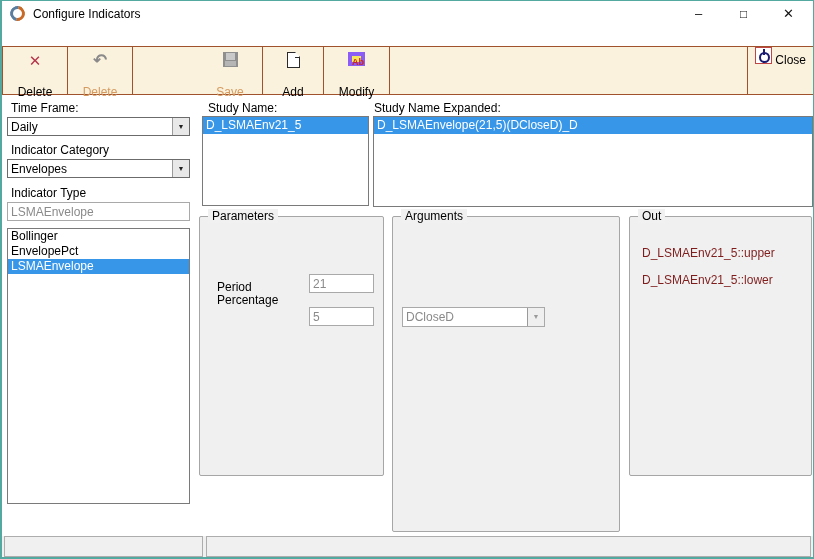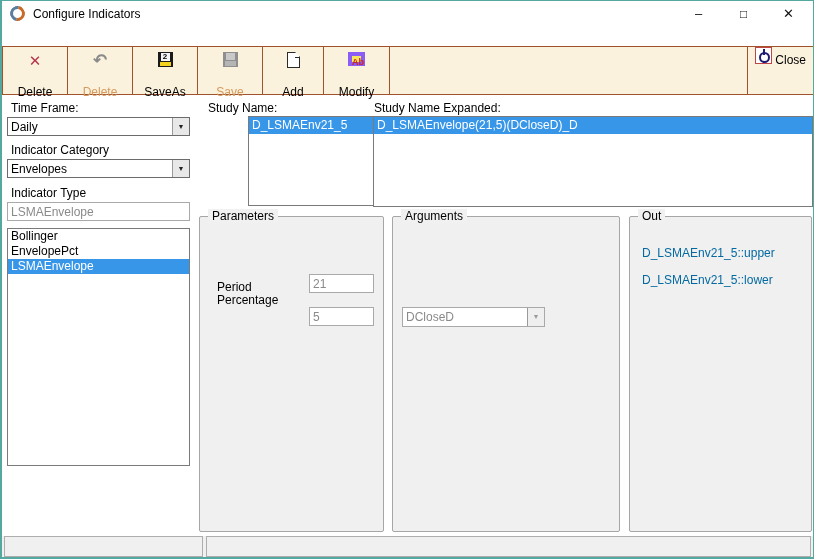--- a/index.html
+++ b/index.html
@@ -96,21 +96,21 @@
   
   .listbox { position:absolute; background:#fff; border:1px solid #7a7a7a; overflow:hidden; }
   .list-item { height:15px; line-height:15px; padding-left:3px; font-size:12px; white-space:nowrap; }
   .study-item { height:17px; line-height:17px; padding-left:3px; font-size:12px; white-space:nowrap; }
   .list-item.selected, .study-item.selected { background:#3896E9; color:#fff; }
 
   
   .groupbox { position:absolute; border:1px solid #A6A6A6; border-radius:2px; background:#F0F0F0; }
   .groupbox .gb-title { position:absolute; top:-8px; left:8px; background:#F1F1F1;
     padding:0 4px; font-size:12px; color:#000; }
-  .out-item { position:absolute; font-size:12px; color:#0369a1; white-space:nowrap; }
+  .out-item { position:absolute; font-size:12px; color:#7f1d1d; white-space:nowrap; }
 
   
   .statusbar { position:absolute; left:0; right:0; top:535px; height:21px; background:#F0F0F0; }
   .status-panel { position:absolute; top:0; height:21px; background:#F0F0F0;
     border:1px solid #ADADAD; }
 </style>
 </head>
 <body>
 
 <div class="window">
@@ -129,24 +129,20 @@
     <div class="tb-btn" style="left:0; width:65px;">
       <span class="tb-ico glyph-x">✕</span>
       <span class="tb-label">Delete</span>
     </div>
 
     <div class="tb-btn disabled" style="left:65px; width:65px;">
       <span class="tb-ico glyph-undo">↶</span>
       <span class="tb-label">Delete</span>
     </div>
 
-    <div class="tb-btn" style="left:130px; width:65px;">
-      <span class="tb-ico"><span class="ico-saveas"></span></span>
-      <span class="tb-label">SaveAs</span>
-    </div>
 
     <div class="tb-btn disabled" style="left:195px; width:65px;">
       <span class="tb-ico"><span class="ico-save"></span></span>
       <span class="tb-label">Save</span>
     </div>
 
     <div class="tb-btn" style="left:260px; width:61px;">
       <span class="tb-ico"><span class="ico-add"></span></span>
       <span class="tb-label">Add</span>
     </div>
@@ -170,53 +166,53 @@
 
   <span class="lbl" style="left:9px; top:142px;">Indicator Category</span>
   <div class="combo" style="left:5px; top:158px; width:183px;">
     <span class="combo-text">Envelopes</span>
     <span class="combo-btn"></span>
   </div>
 
   <span class="lbl" style="left:9px; top:185px;">Indicator Type</span>
   <input class="textbox disabled" style="left: 5px; top: 201px; width: 183px;" readonly="" value="LSMAEnvelope">
 
-  <div class="listbox" style="left:5px; top:227px; width:183px; height:238px;">
+  <div class="listbox" style="left:5px; top:227px; width:183px; height:276px;">
       <div class="list-item">Bollinger</div>
       <div class="list-item">EnvelopePct</div>
       <div class="list-item selected">LSMAEnvelope</div>
     </div>
 
   <span class="lbl" style="left:206px; top:100px;">Study Name:</span>
-  <div class="listbox" style="left:200px; top:115px; width:167px; height:90px;margin-left:46px;">
+  <div class="listbox" style="left:200px; top:115px; width:167px; height:90px;">
       <div class="study-item selected">D_LSMAEnv21_5</div>
     </div>
 
   <span class="lbl" style="left:372px; top:100px;">Study Name Expanded:</span>
   <div class="listbox" style="left:371px; top:115px; width:440px; height:91px;">
       <div class="study-item selected">D_LSMAEnvelope(21,5)(DCloseD)_D</div>
     </div>
 
-  <div class="groupbox" style="left:197px; top:215px; width:185px; height:316px;text-align:center;">
+  <div class="groupbox" style="left:197px; top:215px; width:185px; height:260px;text-align:center;">
     <span class="gb-title">Parameters</span>
   </div>
   <span class="lbl" style="left:215px; top:279px;">Period</span>
   <input class="textbox disabled" style="left: 307px; top: 273px; width: 65px;" readonly="" value="21">
   <span class="lbl" style="left:215px; top:292px;">Percentage</span>
   <input class="textbox disabled" style="left: 307px; top: 306px; width: 65px;" readonly="" value="5">
 
   <div class="groupbox" style="left:390px; top:215px; width:228px; height:316px;">
     <span class="gb-title">Arguments</span>
   </div>
   <div class="combo disabled" style="left:400px; top:306px; width:143px; height:20px;">
     <span class="combo-text">DCloseD</span>
     <span class="combo-btn"></span>
   </div>
 
-  <div class="groupbox" style="left:627px; top:215px; width:183px; height:316px;">
+  <div class="groupbox" style="left:627px; top:215px; width:183px; height:260px;">
     <span class="gb-title">Out</span>
     <span class="out-item" style="left:12px; top:29px;">D_LSMAEnv21_5::upper</span>
     <span class="out-item" style="left:12px; top:56px;">D_LSMAEnv21_5::lower</span>
   </div>
 
   <div class="statusbar">
     <div class="status-panel" style="left:2px; width:199px;"></div>
     <div class="status-panel" style="left:204px; right:2px;"></div>
   </div>
 

